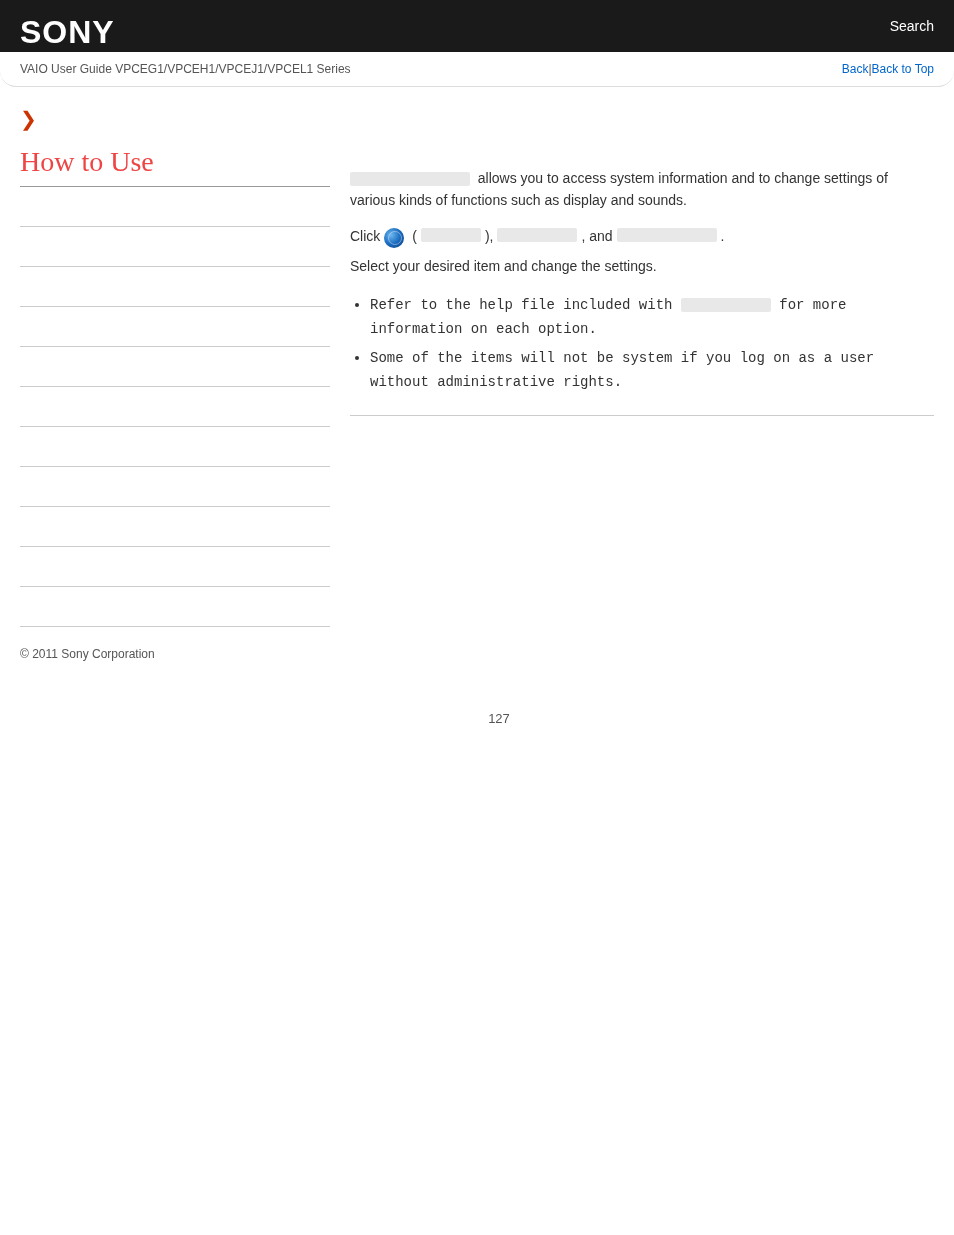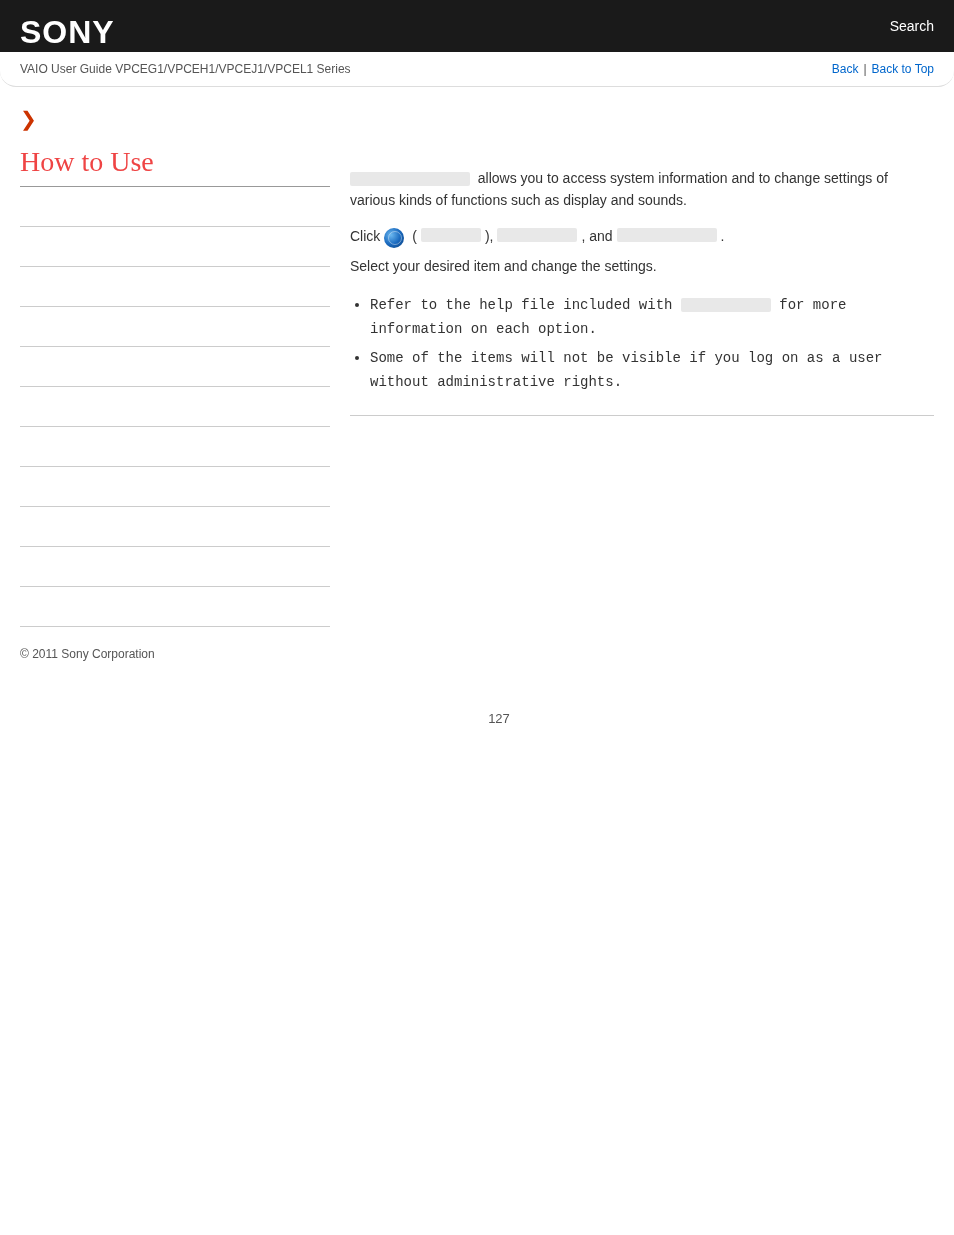--- a/index.html
+++ b/index.html
@@ -43,21 +43,20 @@
       align-items: center;
       justify-content: space-between;
       padding: 10px 20px;
       border-bottom: 1px solid #ddd;
       font-size: 12px;
       color: #555;
       border-radius: 16px;
     }
     #breadcrumb-links {
       display: flex;
-      gap: 5px;
       padding-left: 8px;
     }
     .nav-link {
       color: #0066cc;
       text-decoration: none;
       cursor: pointer;
     }
     .nav-separator {
       color: #555;
     }
@@ -245,21 +244,21 @@
       <span>Select your desired item and change the settings.</span>
     </p>
 
     <ul class="bullet-list">
       <li>
         <span>Refer to the help file included with</span>
         <span class="redacted" style="width:90px;"></span>
         <span>for more information on each option.</span>
       </li>
       <li>
-        <span>Some of the items will not be visible if you log on as a user without administrative rights.</span>
+        <span>Some of the items will not be system if you log on as a user without administrative rights.</span>
       </li>
     </ul>
 
     <hr id="content-divider">
   </div>
 
 </div>
 
 <div id="page-number">
   <span>127</span>

